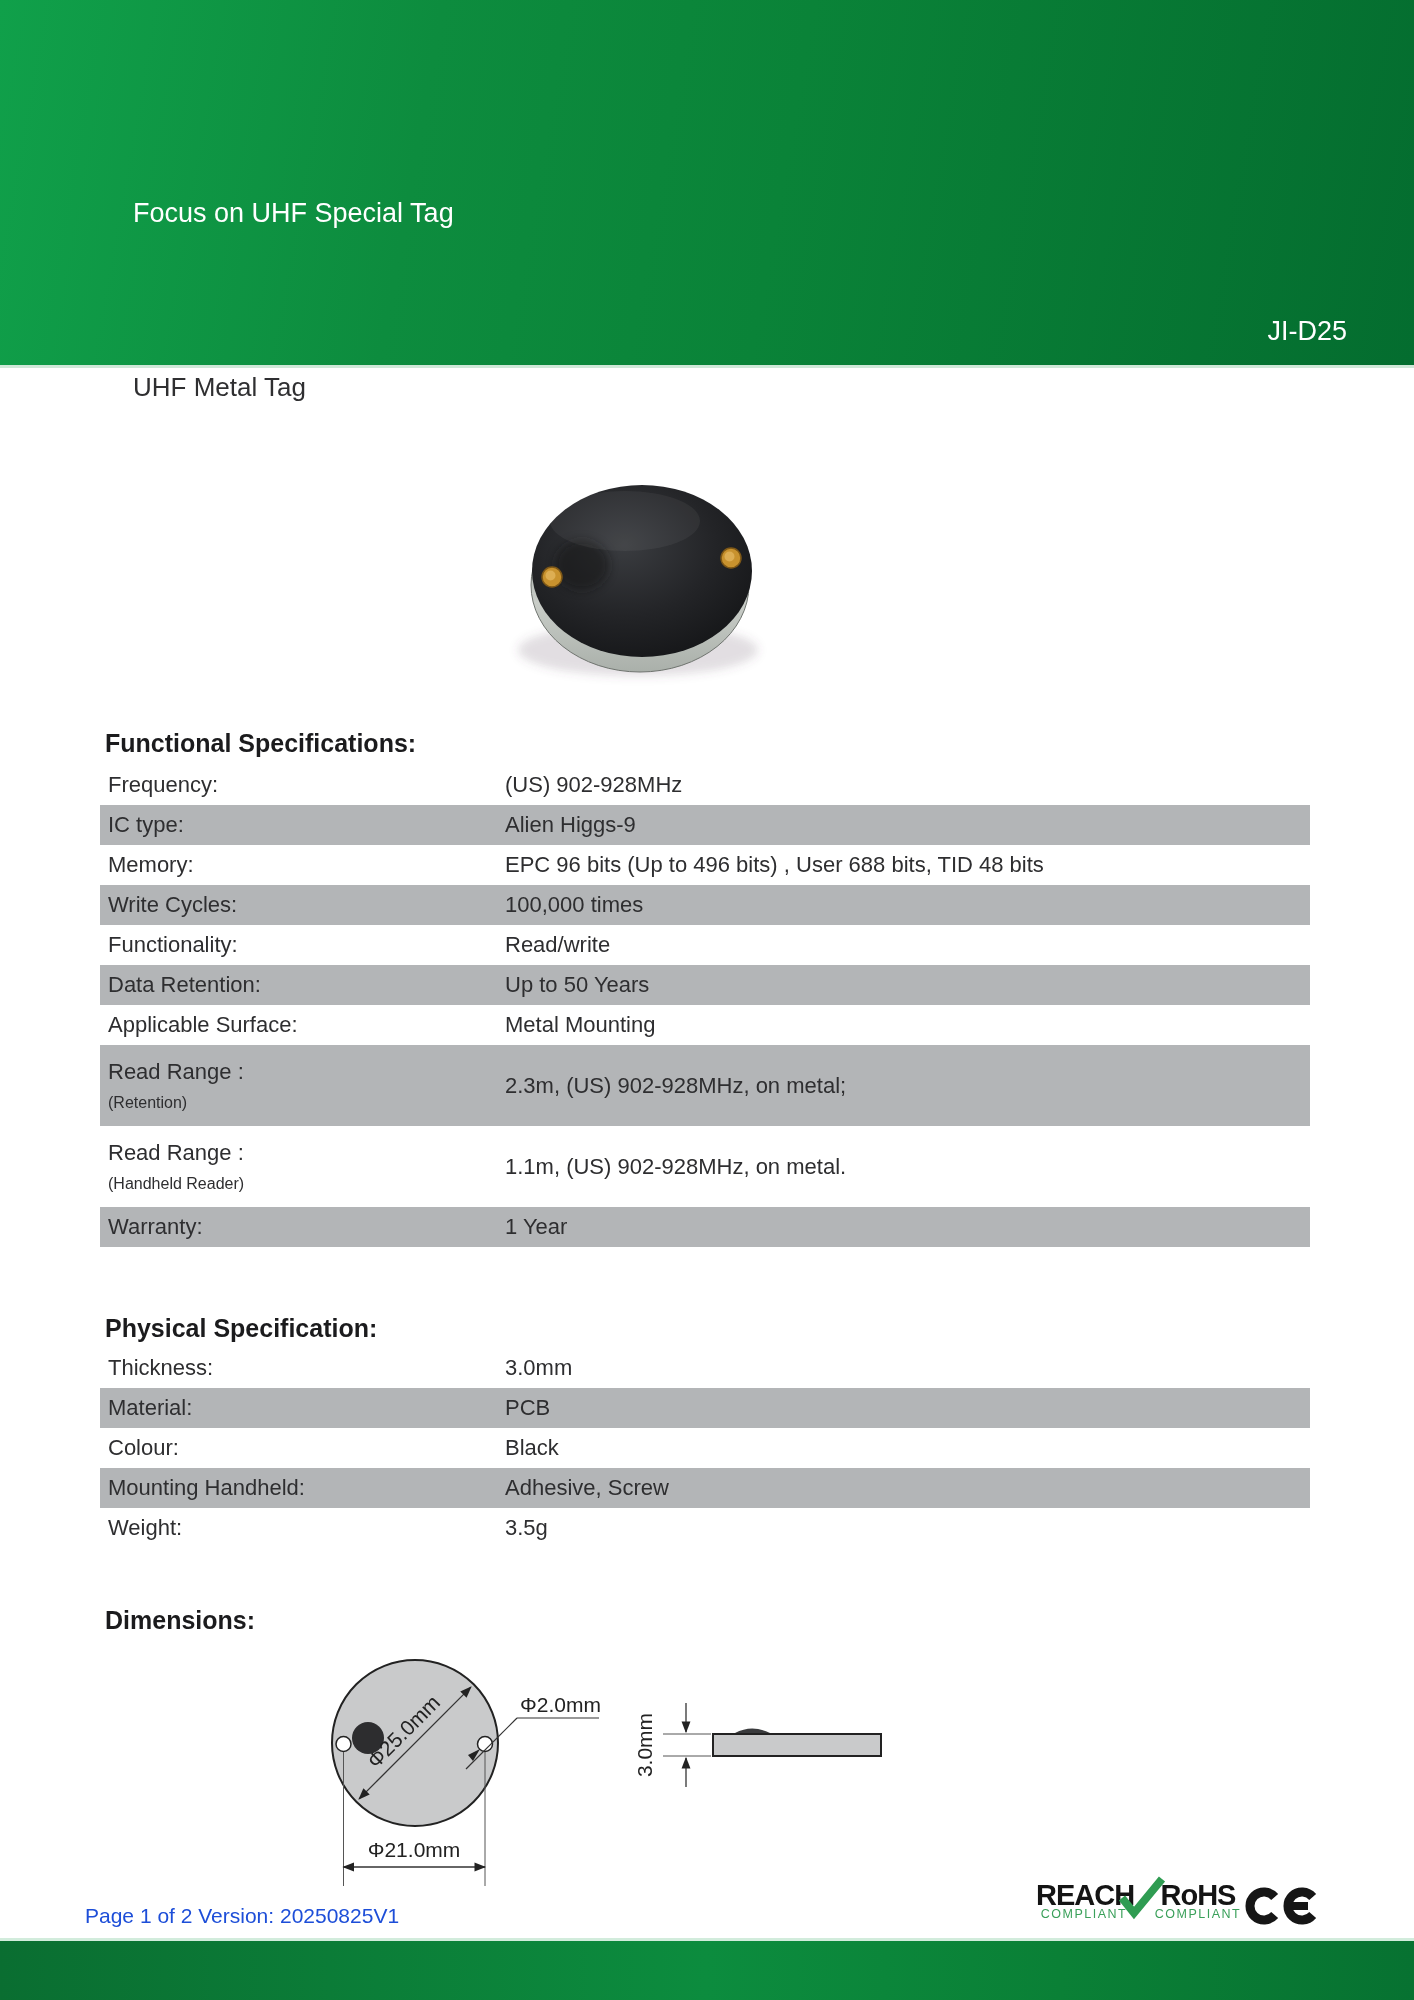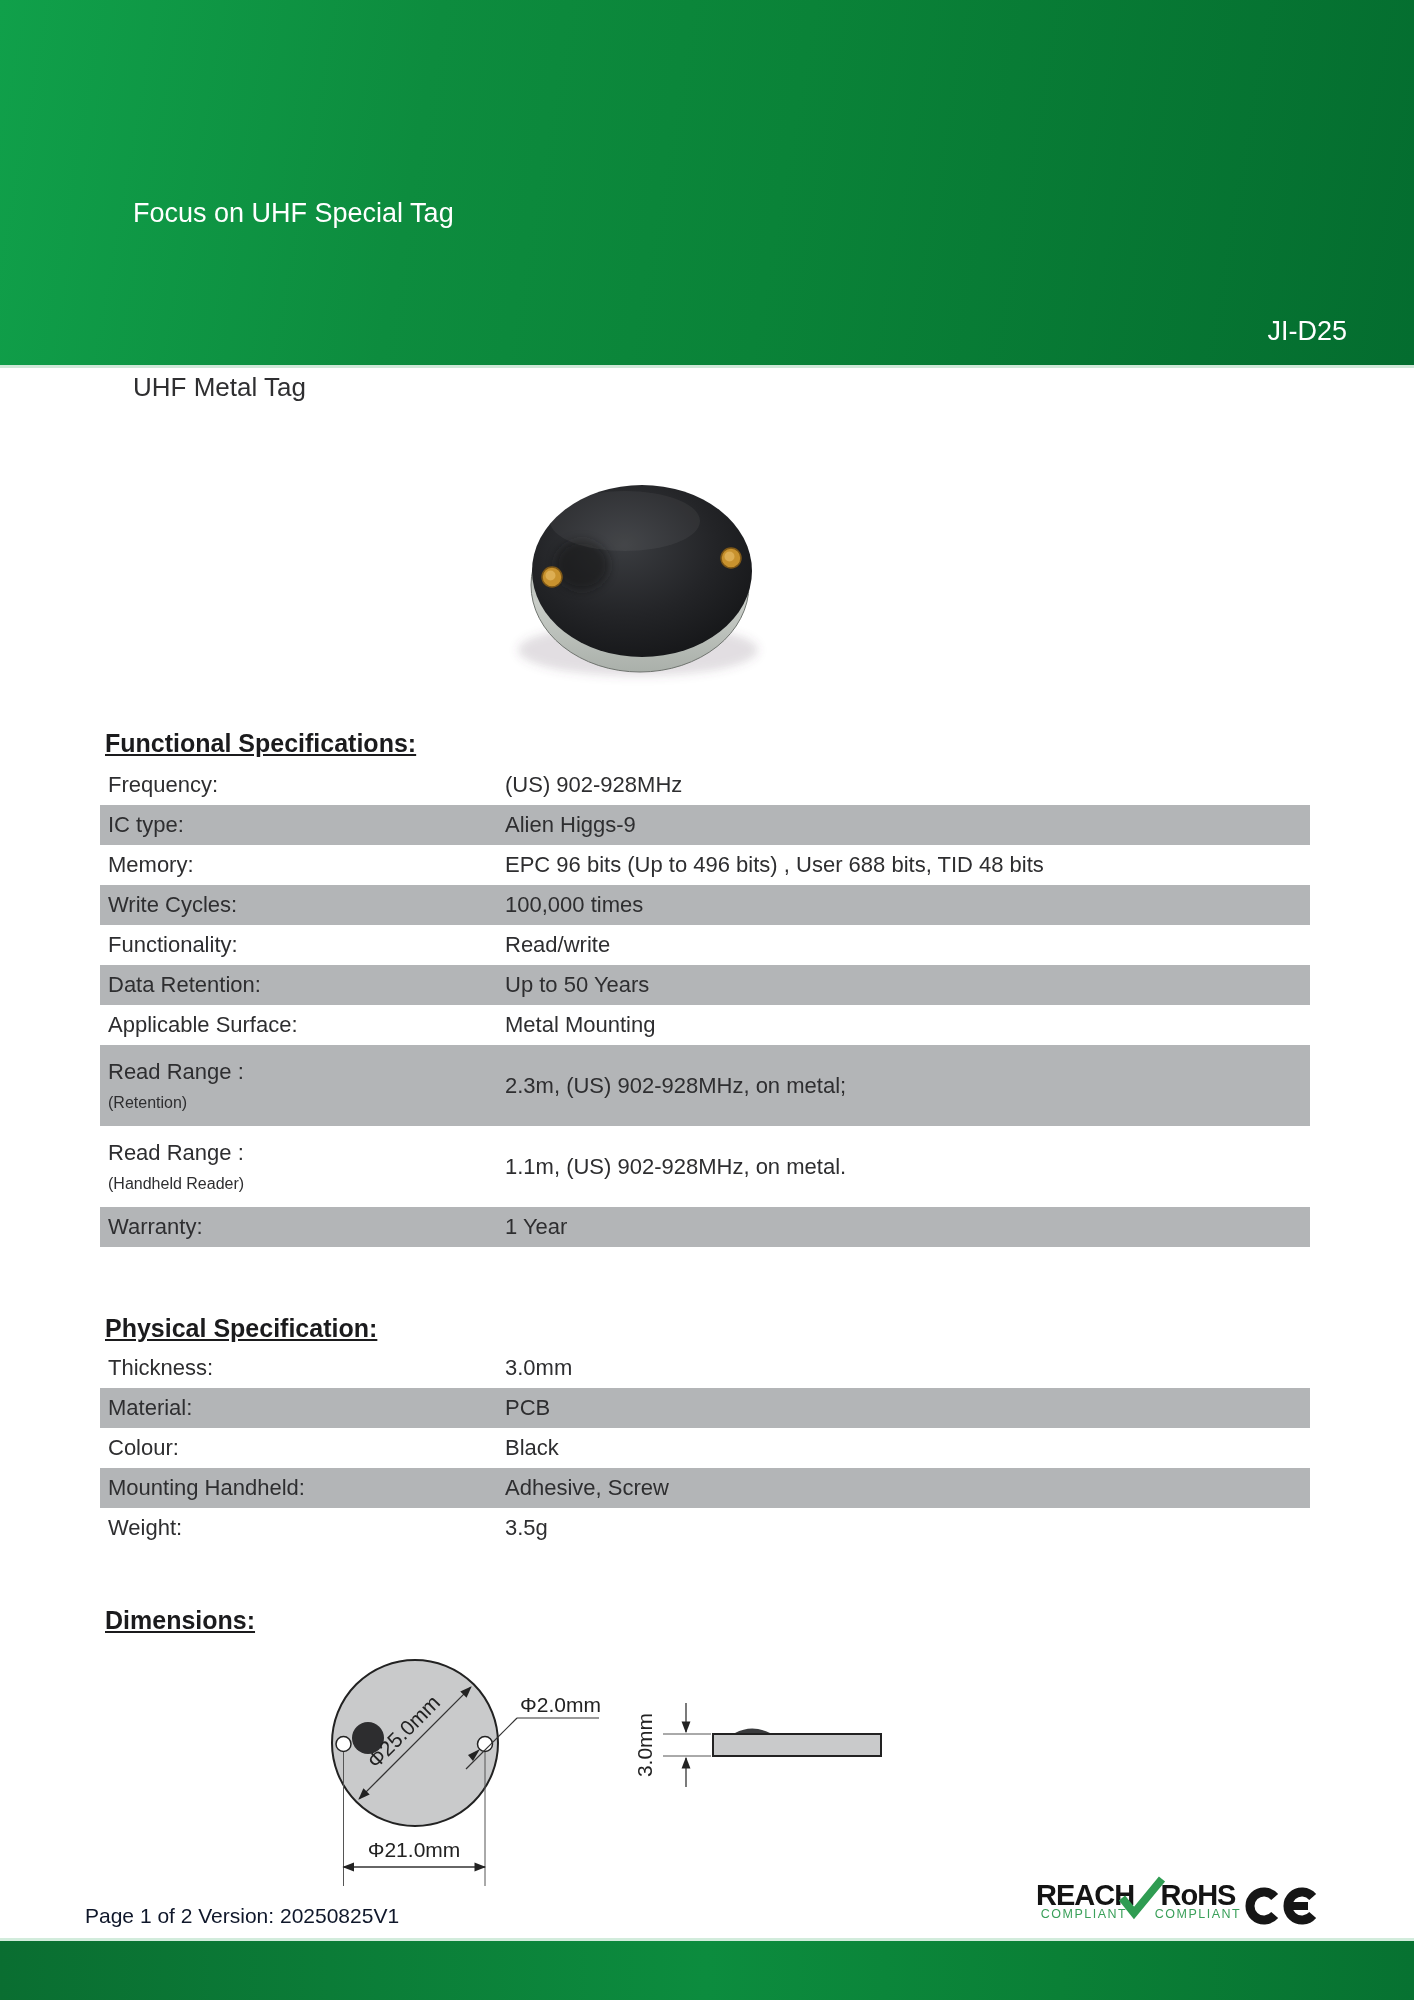--- a/index.html
+++ b/index.html
@@ -13,21 +13,21 @@
   .tagline{position:absolute;left:133px;top:198px;font-size:27px;color:#ffffff;}
   .model{position:absolute;right:67px;bottom:18px;font-size:27px;color:#ffffff;}
 
   
   .page-title{position:absolute;left:133px;top:372px;font-size:26px;color:#2f2f31;}
 
   
   .photo{position:absolute;left:490px;top:455px;width:310px;height:250px;}
 
   
-  .sec-heading{position:absolute;left:105px;font-size:25px;font-weight:bold;color:#1b1b1d;text-decoration:underline;}
+  .sec-heading{position:absolute;left:105px;font-size:25px;font-weight:bold;color:#1b1b1d;}
   #func-heading{top:729px;}
   #phys-heading{top:1314px;}
   #dim-heading{top:1606px;}
 
   
   .spec-table{position:absolute;left:100px;width:1210px;}
   #func-table{top:765px;}
   #phys-table{top:1348px;}
   .row{display:flex;align-items:center;height:40px;}
   .row.gray{background:#b3b5b7;}
@@ -35,21 +35,21 @@
   .row .label{width:405px;padding-left:8px;font-size:22px;color:#2e2e30;box-sizing:border-box;}
   .row .value{font-size:22px;color:#2e2e30;}
   .row.tall .label{display:flex;flex-direction:column;justify-content:center;gap:9px;}
   .row .sub{font-size:16px;color:#2e2e30;}
 
   
   .dims{position:absolute;left:280px;top:1645px;width:660px;height:250px;}
   .dims text{font-family:"Liberation Sans",sans-serif;font-size:21px;fill:#222;}
 
   
-  .page-info{position:absolute;left:85px;top:1904px;font-size:21px;color:#0f172a;}
+  .page-info{position:absolute;left:85px;top:1904px;font-size:21px;color:#1d4ed8;}
   .logo-reach{position:absolute;left:1036px;top:1882px;width:96px;text-align:center;}
   .logo-rohs{position:absolute;left:1146px;top:1882px;width:104px;text-align:center;}
   .logo-word{font-size:29px;font-weight:bold;color:#141414;line-height:26px;letter-spacing:-1px;}
   .logo-sub{font-size:12.5px;color:#3aa05a;letter-spacing:1.5px;line-height:13px;}
   .rohs-check{position:absolute;left:1118px;top:1876px;width:48px;height:44px;}
   .ce-mark{position:absolute;left:1244px;top:1886px;width:100px;height:40px;}
   .footer-bar{position:absolute;left:0;top:1938px;width:1414px;height:62px;
           background:linear-gradient(90deg,#0a6e31 0%,#0c8c3e 50%,#0a8036 75%,#077231 100%);
           border-top:3px solid #d2ecdc;box-sizing:border-box;}
 </style>

